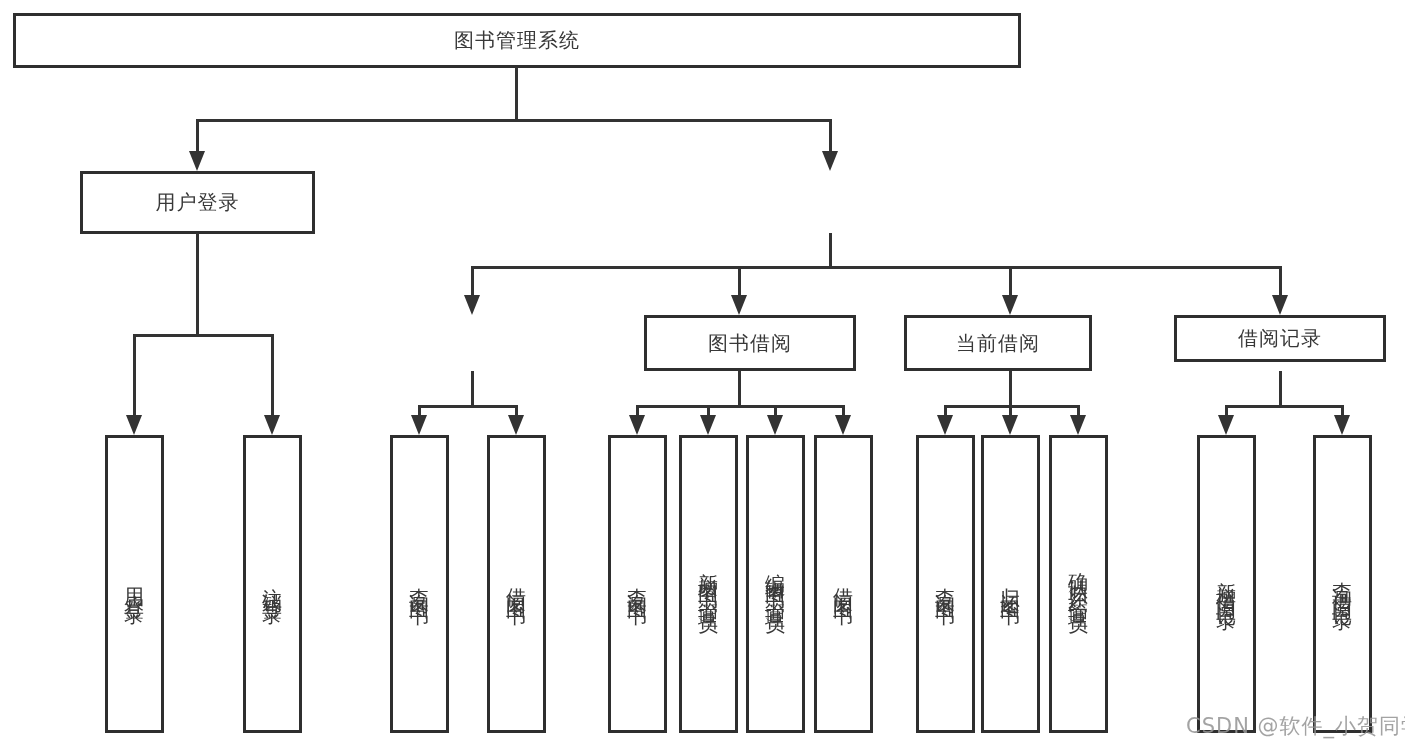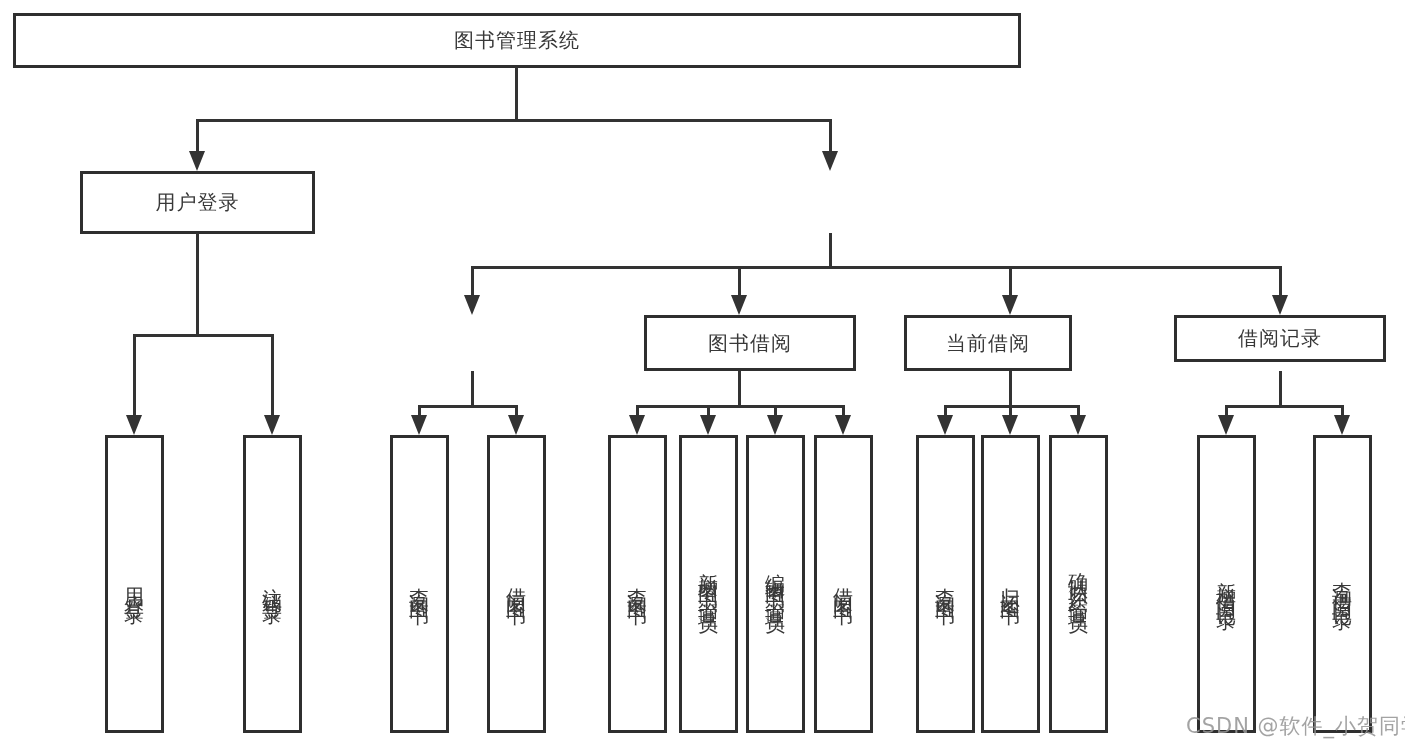--- a/index.html
+++ b/index.html
@@ -68,21 +68,21 @@
   <div class="vline" style="left:738px; top:266px; height:30px;"></div>
   <div class="arrow" style="left:731px; top:295px;"></div>
   <div class="vline" style="left:1009px; top:266px; height:30px;"></div>
   <div class="arrow" style="left:1002px; top:295px;"></div>
   <div class="vline" style="left:1279px; top:266px; height:30px;"></div>
   <div class="arrow" style="left:1272px; top:295px;"></div>
 
   <div class="node" style="left:633px; top:315px; width:212px; height:56px;margin-left:11px;">
     <span>图书借阅</span>
   </div>
-  <div class="node" style="left:904px; top:315px; width:168px; height:56px;">
+  <div class="node" style="left:904px; top:315px; width:188px; height:56px;">
     <span>当前借阅</span>
   </div>
   <div class="node" style="left:1174px; top:315px; width:212px; height:47px;">
     <span>借阅记录</span>
   </div>
 
   <div class="vline" style="left:471px; top:371px; height:37px;"></div>
   <div class="hline" style="left:418px; top:405px; width:100px;"></div>
   <div class="vline" style="left:418px; top:405px; height:12px;"></div>
   <div class="arrow" style="left:411px; top:415px;"></div>

